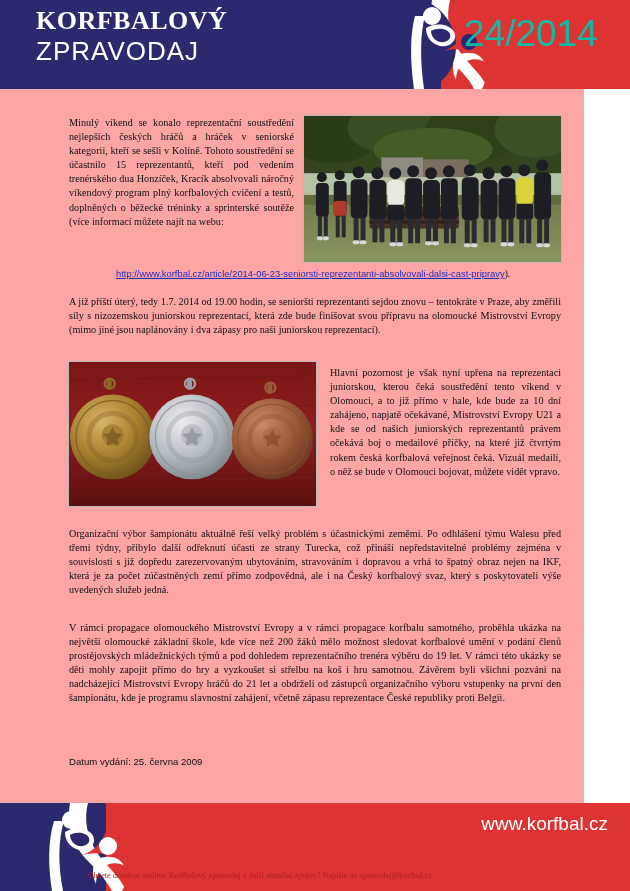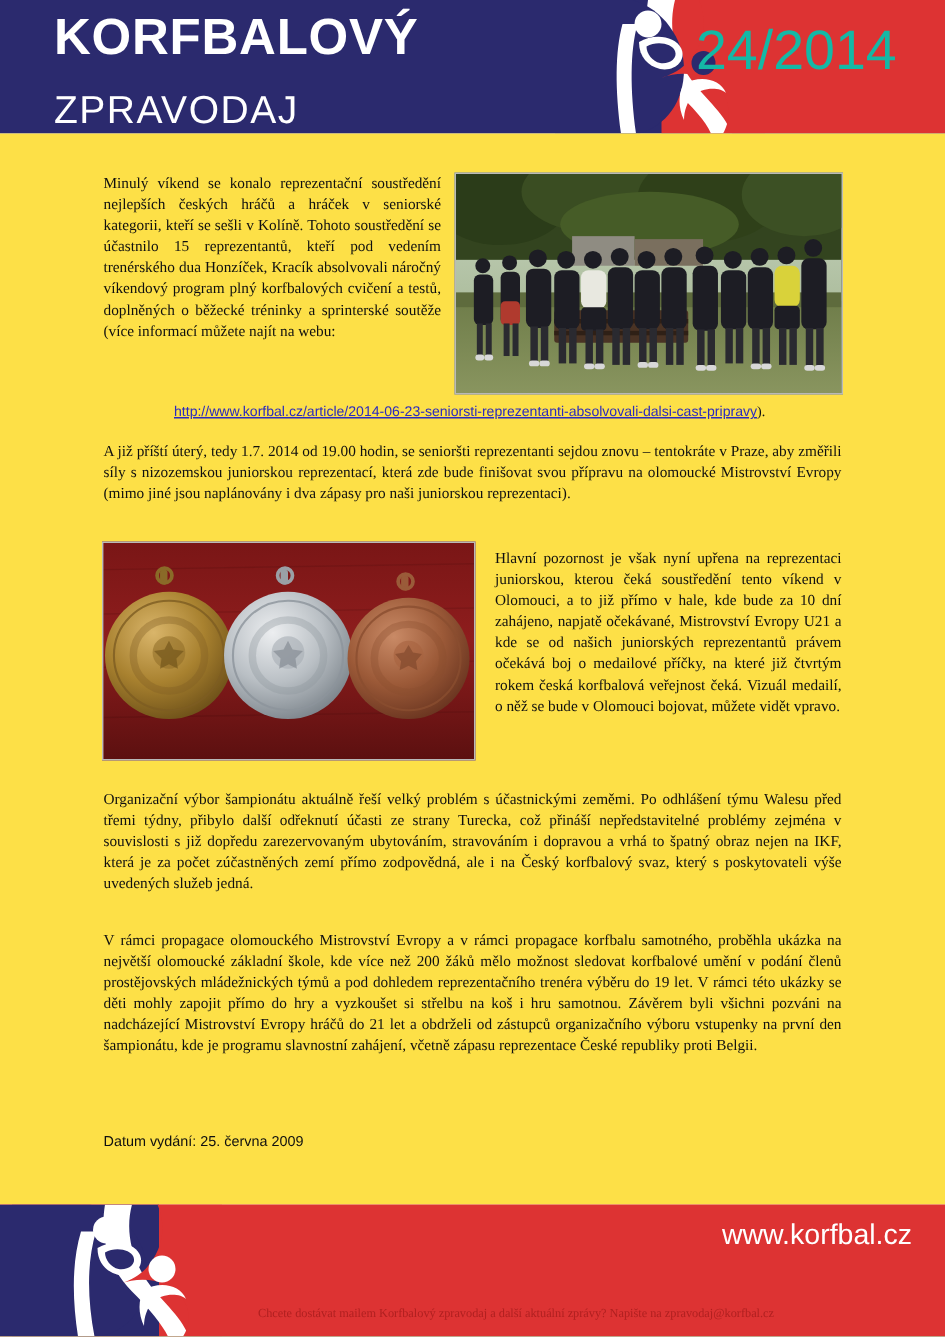--- a/index.html
+++ b/index.html
@@ -32,27 +32,27 @@
     width: 189px;
     height: 89px;
     background: #dd3333;
   }
   .header-title-wrap {
     position: absolute;
     left: 36px; top: 8px;
     line-height: 1;
   }
   .title-line1 {
-    font-family: Liberation Sans, sans-serif;
+    font-family: Liberation Serif, serif;
     font-weight: bold;
-    font-size: 34px;
+    font-size: 26px;
     letter-spacing: 0.5px;
     color: #ffffff;
     display: block;
-    margin-bottom: 18px;
+    margin-bottom: 4px;
   }
   .title-line2 {
     font-family: "Liberation Sans", sans-serif;
     font-weight: normal;
     font-size: 26px;
     letter-spacing: 1px;
     color: #ffffff;
     display: block;
   }
   .issue-number {
@@ -71,23 +71,23 @@
     top: 0px;
     width: 140px;
     height: 89px;
   }
 
   
   .content {
     position: absolute;
     left: 0;
     top: 89px;
-    width: 630px;
+    width: 584px;
     height: 714px;
-    background: #fde047;
+    background: #fca5a5;
   }
   p.body-text {
     position: absolute;
     margin: 0;
     font-family: "Liberation Serif", serif;
     font-size: 10.2px;
     line-height: 14.1px;
     color: #101010;
     text-align: justify;
     text-justify: inter-word;
@@ -208,25 +208,24 @@
   }
   .footer-contact span {
     display: block;
     font-size: 19px;
   }
   .footer-note {
     position: absolute;
     left: 0;
     right: 10px;
     top: 68px;
-    text-align: center;
     font-family: "Liberation Serif", serif;
     font-size: 8.2px;
     color: #b02020;
-    padding-left: 68px;
+    padding-left: 88px;
   }
 </style>
 </head>
 <body>
 
 <div class="page">
 
   <div class="header">
     <div class="header-red"></div>
 

